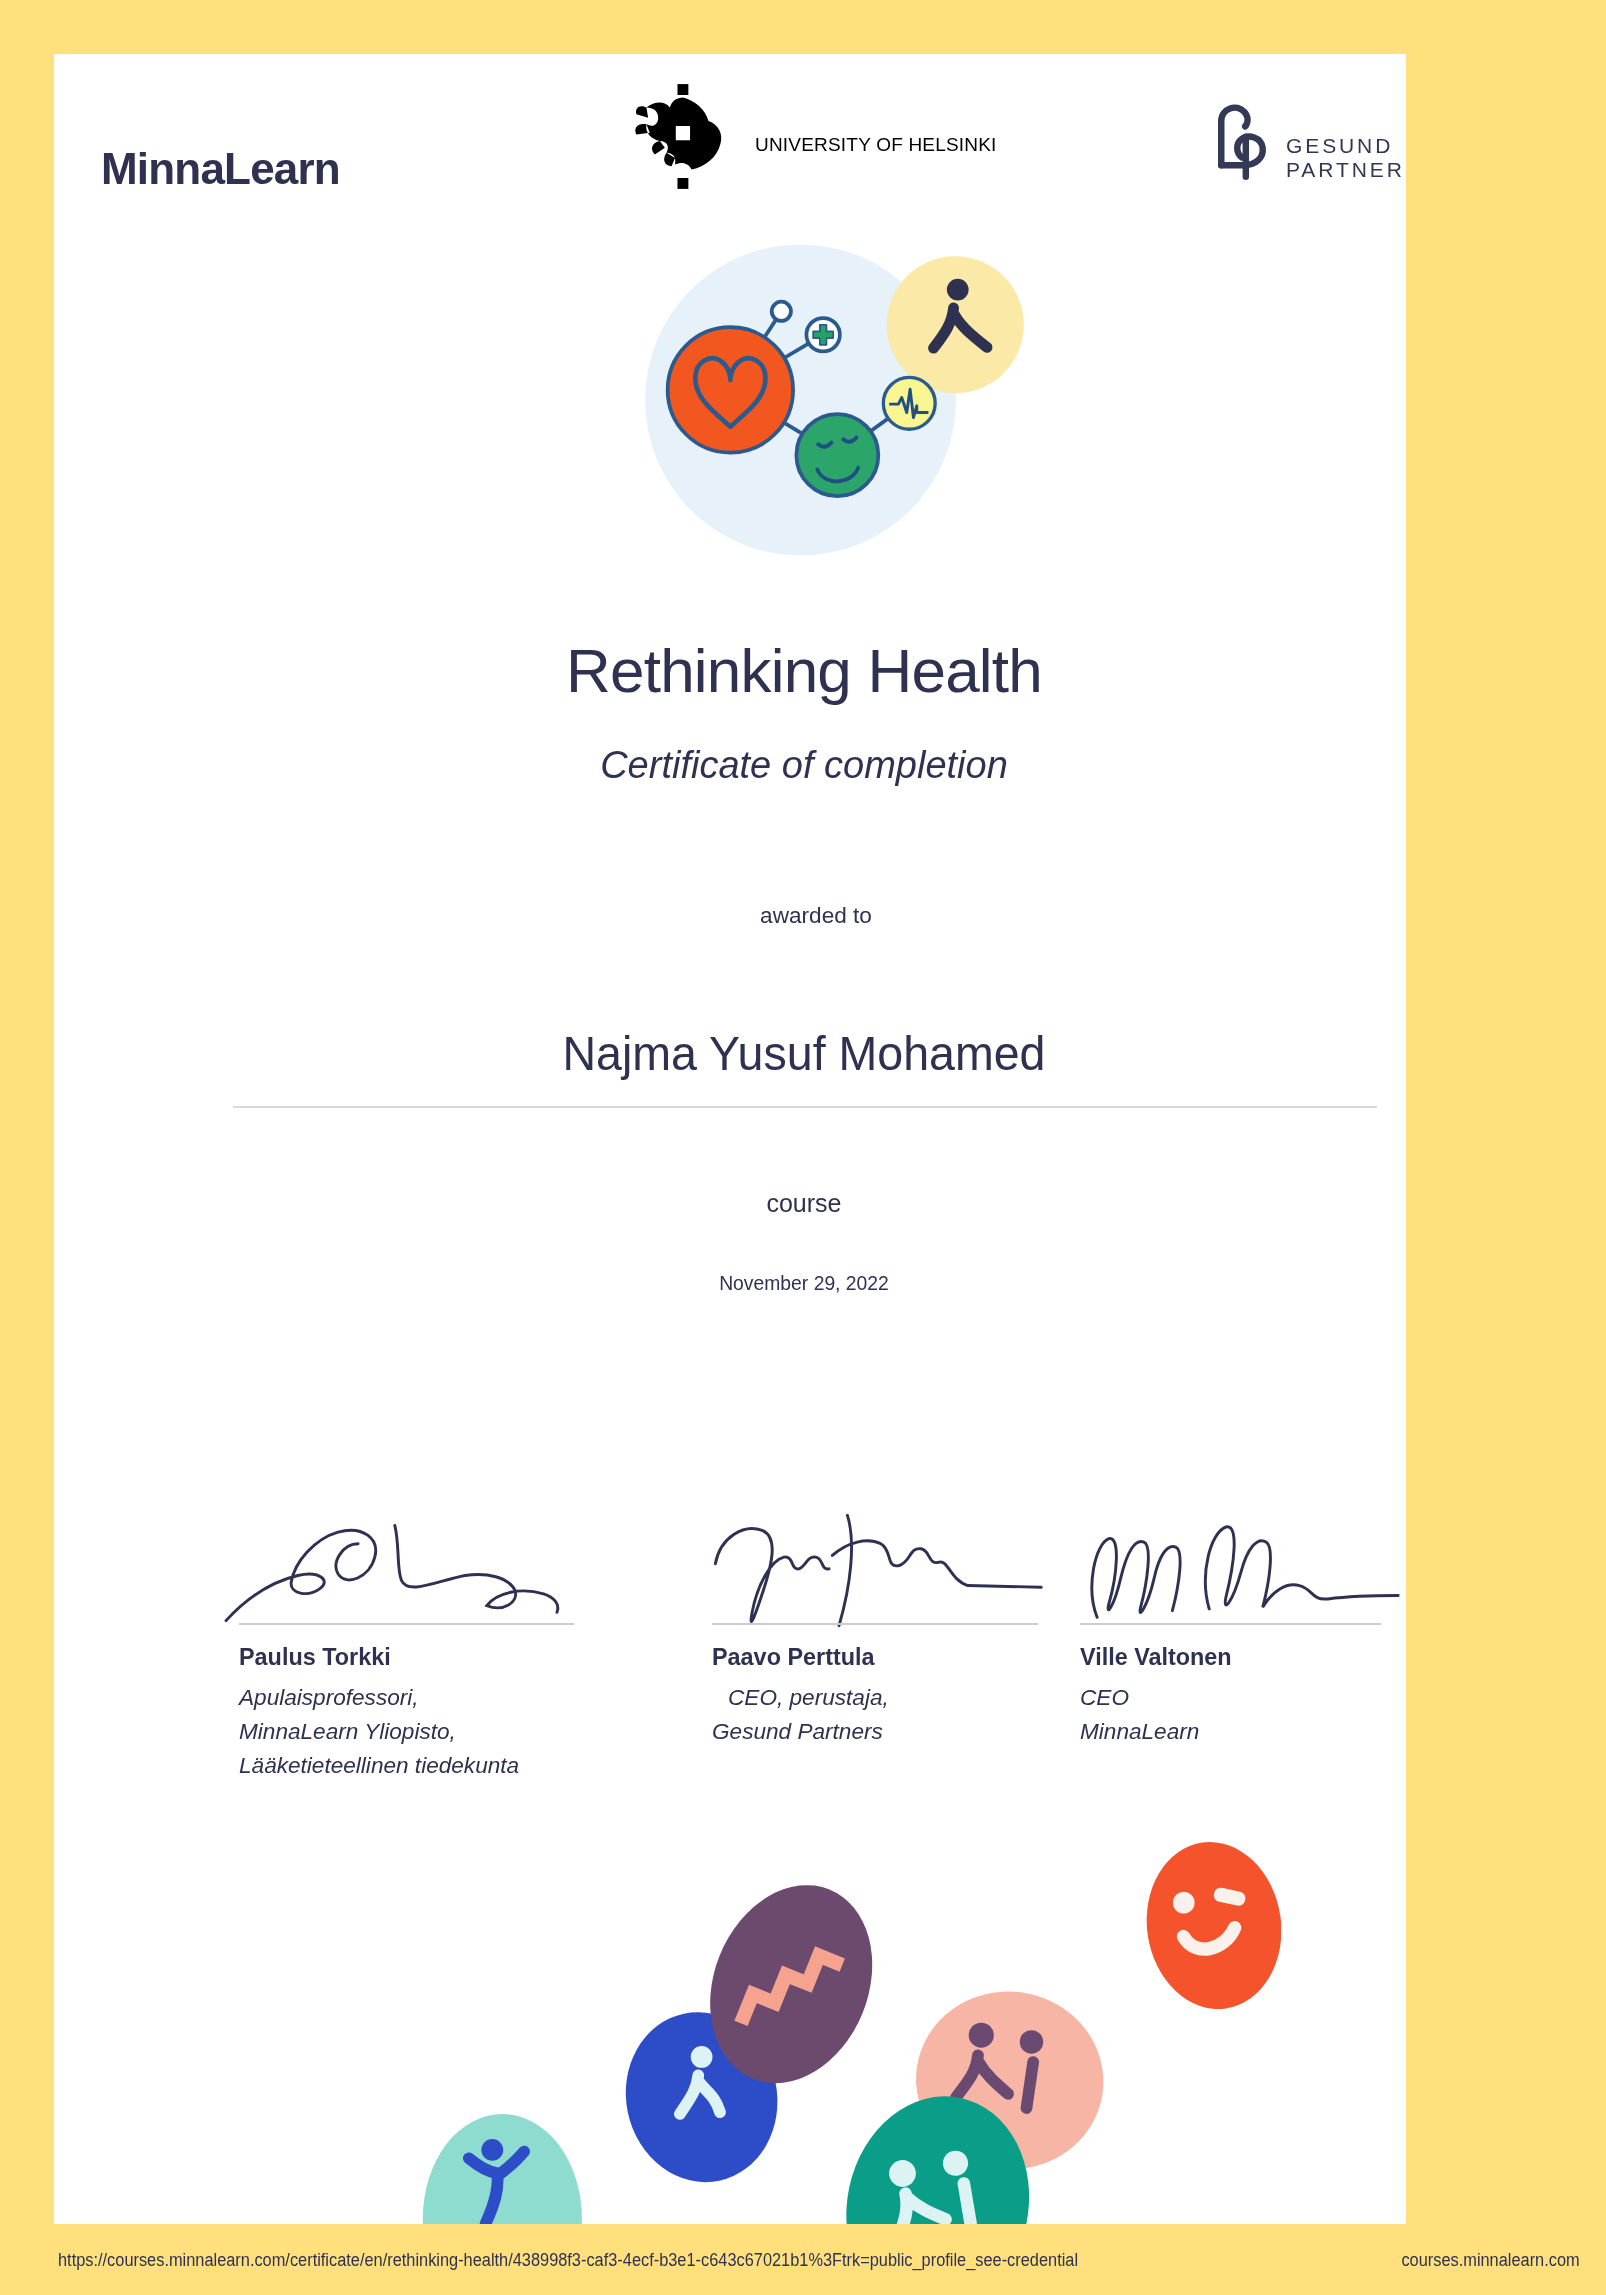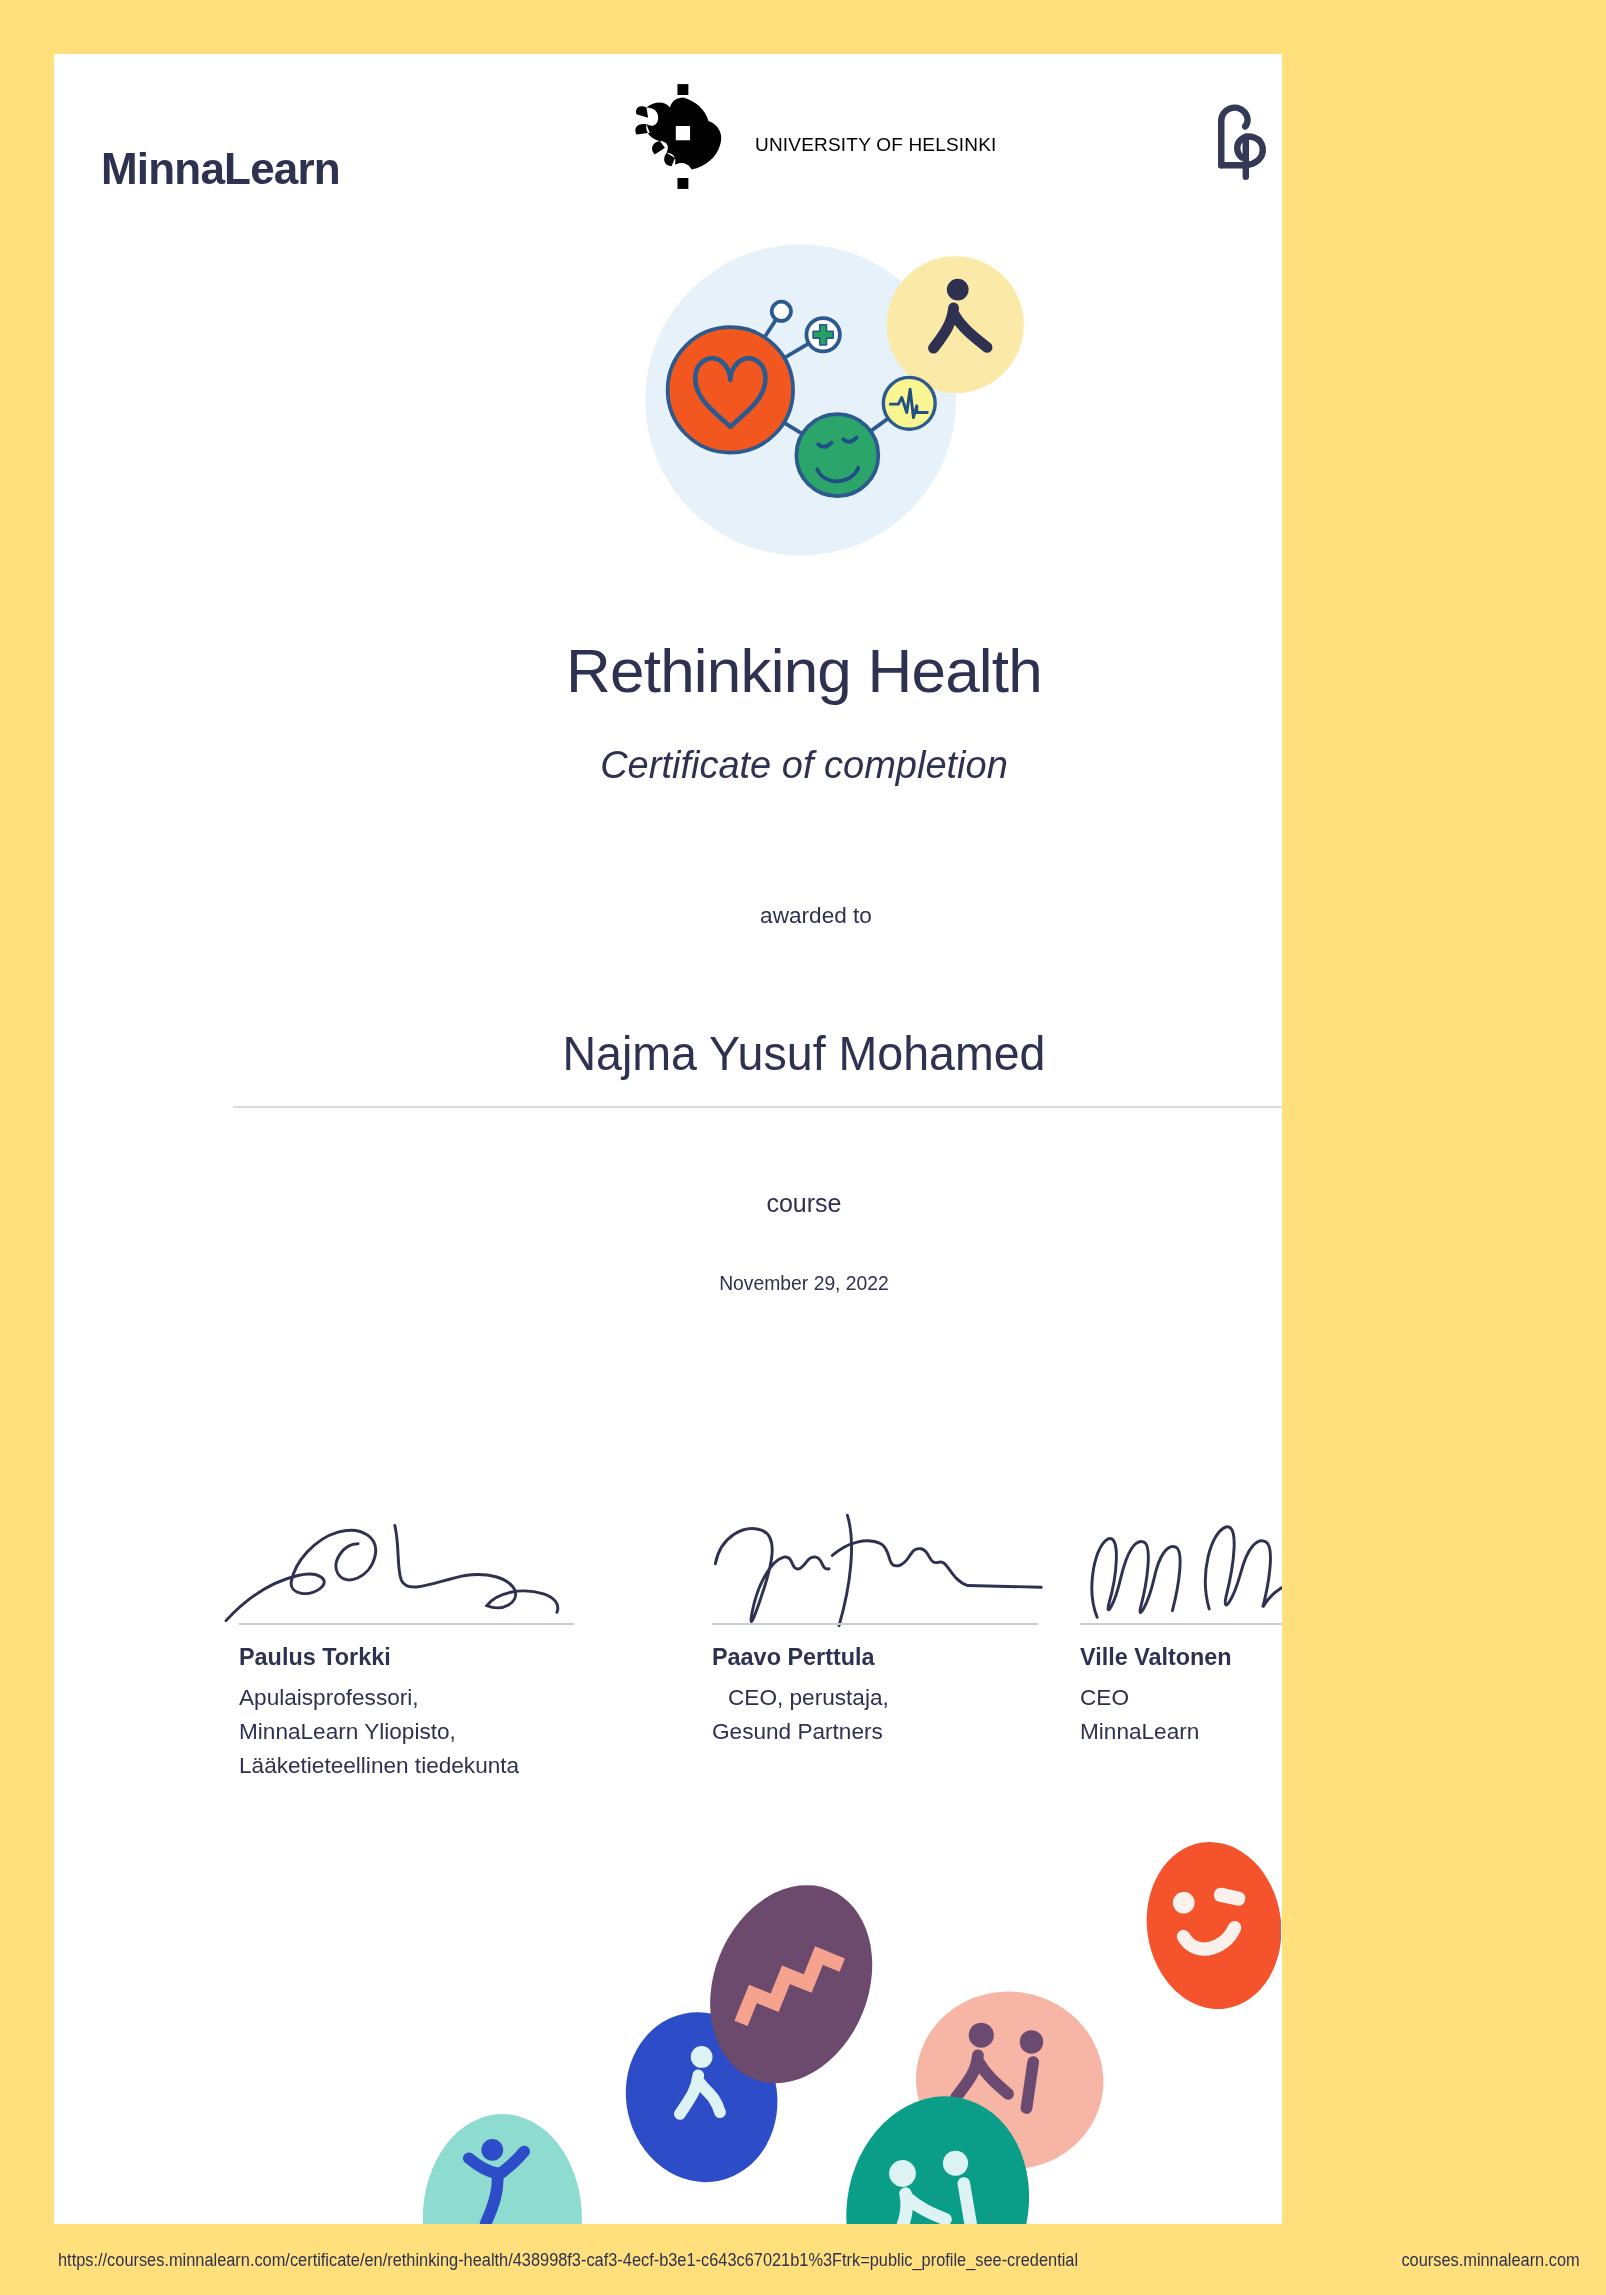--- a/index.html
+++ b/index.html
@@ -4,21 +4,21 @@
 <style>
   html,body{margin:0;padding:0;}
   body{
     width:1607px;height:2295px;position:relative;
     background:#ffe07d;
     font-family:"Liberation Sans", sans-serif;
     color:#2e3150;
     overflow:hidden;
   }
   .content{
-    position:absolute;left:54px;top:54px;width:1228px;height:2170px;
+    position:absolute;left:54px;top:54px;width:1352px;height:2170px;
     background:#ffffff;overflow:hidden;
   }
   .abs{position:absolute;}
   
   .minna-wordmark{left:47px;top:90px;font-size:44px;font-weight:700;letter-spacing:-0.8px;color:#2e3150;}
   .uh-logo{left:574px;top:30px;width:109px;height:105px;}
   .uh-text{left:701px;top:80px;font-size:19px;font-weight:400;color:#000;letter-spacing:0.2px;}
   .gp-mark{left:1150px;top:44px;width:72px;height:84px;}
   .gp-text{left:1232px;top:80px;font-size:21px;font-weight:400;color:#323752;letter-spacing:2.9px;}
   
@@ -29,21 +29,21 @@
   .subtitle{top:690px;font-size:38px;font-weight:400;font-style:italic;}
   .awarded{top:849px;font-size:22.6px;margin-left:12px;}
   .name{top:971px;font-size:49px;transform:scaleX(.95);transform-origin:center;}
   .name-line{left:179px;top:1052px;width:1144px;height:1.7px;background:#d8dade;}
   .bodytext{top:1086px;font-size:25px;line-height:42px;white-space:pre-wrap;}
   .date{top:1217px;font-size:21px;transform:scaleX(.92);transform-origin:center;}
   
   .sig-svg{top:1456px;width:351px;height:126px;}
   .sig-line{top:1569px;height:1.7px;background:#c9ccd4;}
   .sig-name{font-size:23.4px;font-weight:700;top:1590px;}
-  .sig-role{font-size:22.6px;line-height:34px;}
+  .sig-role{font-size:22.6px;line-height:34px;font-style:italic;}
   
   .blob-illo{left:306px;top:1771px;width:921px;height:402px;}
   
   .url-left{left:58px;top:2250px;font-size:17.6px;color:#2e3150;transform:scaleX(.93);transform-origin:left center;white-space:nowrap;}
   .url-right{right:27px;top:2250px;font-size:17.6px;color:#2e3150;transform:scaleX(.93);transform-origin:right center;white-space:nowrap;}
 </style>
 </head>
 <body>
 
 <div class="content">

